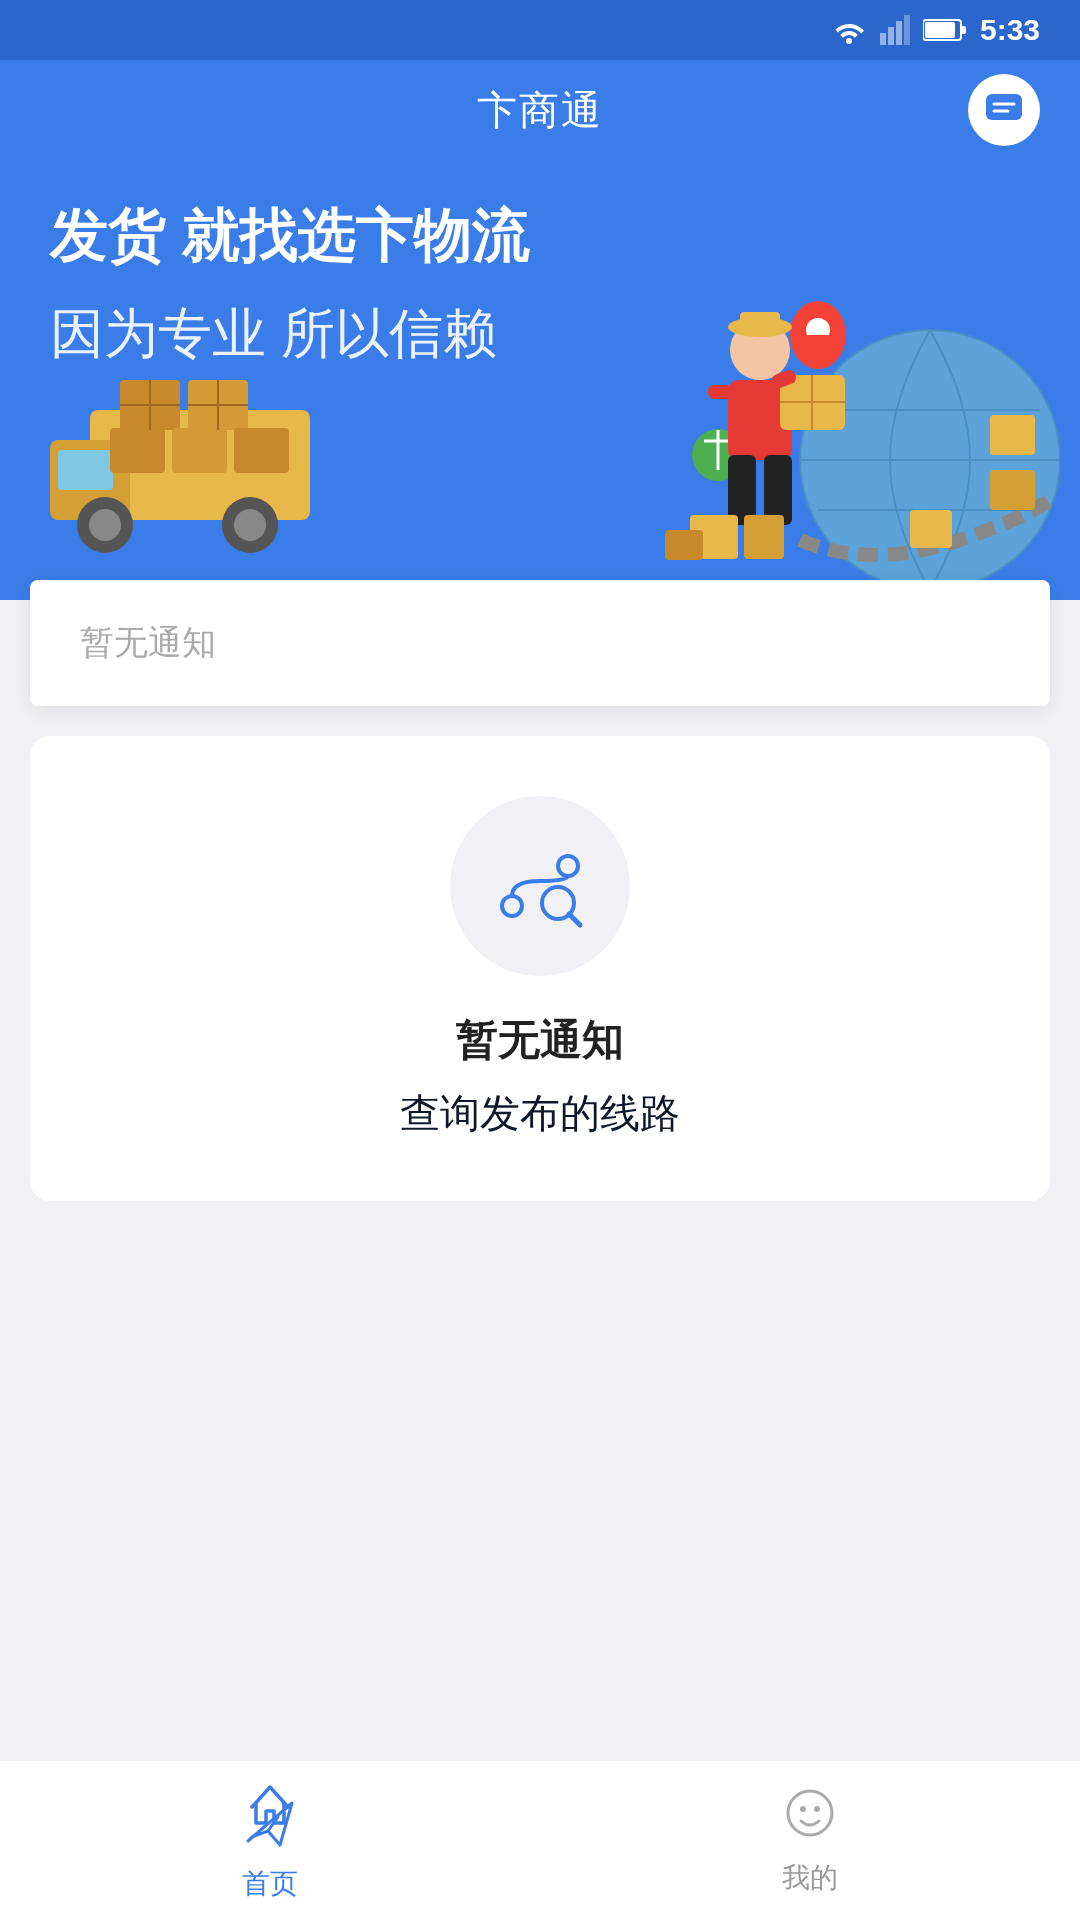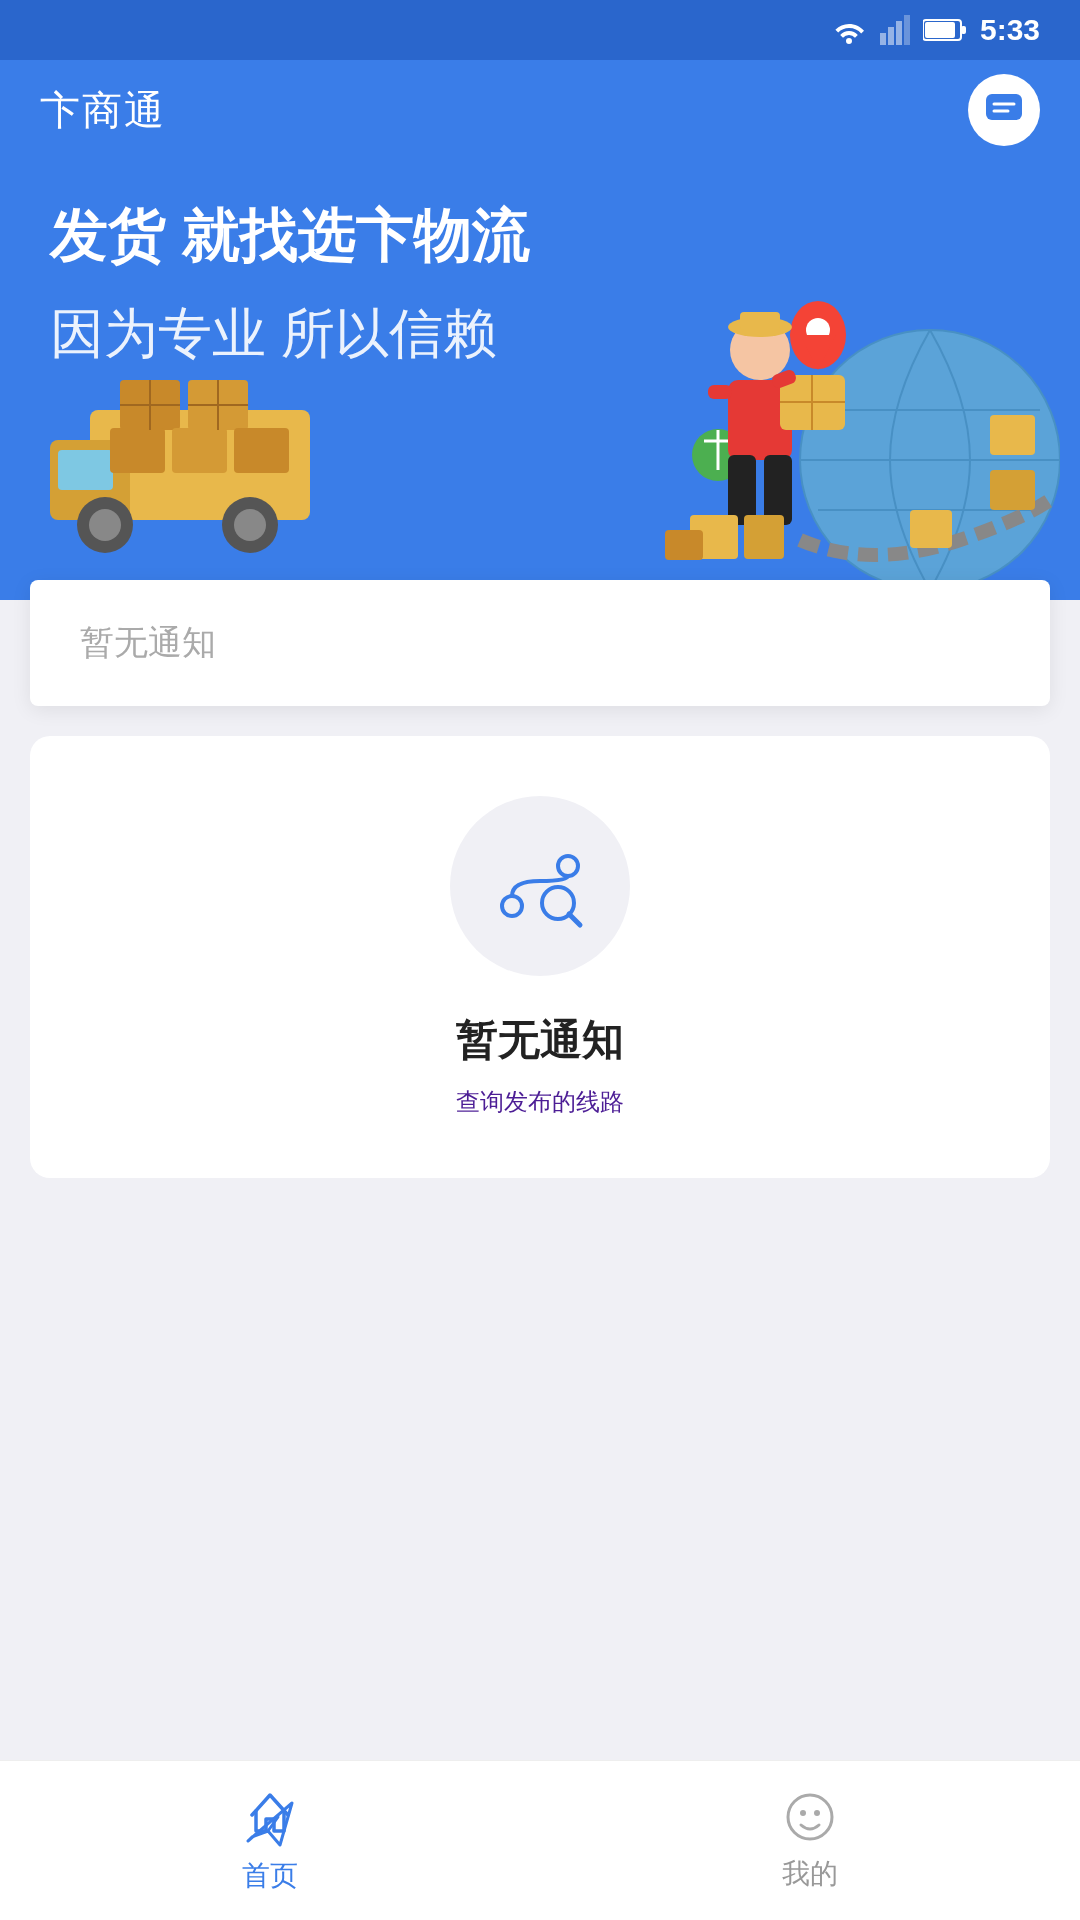--- a/index.html
+++ b/index.html
@@ -36,21 +36,21 @@
       font-weight: 600;
     }
 
     
     .header {
       width: 100%;
       background: #3a7de8;
       height: 100px;
       display: flex;
       align-items: center;
-      justify-content: flex-start;
+      justify-content: center;
       position: relative;
       padding: 0 40px;
     }
     .header-title {
       color: white;
       font-size: 40px;
       font-weight: 500;
       letter-spacing: 2px;
     }
     .header-msg-btn {
@@ -143,42 +143,42 @@
       justify-content: center;
       margin-bottom: 36px;
     }
     .feature-title {
       font-size: 42px;
       font-weight: 700;
       color: #222;
       margin-bottom: 18px;
     }
     .feature-desc {
-      font-size: 24px;
-      color: #4c1d95;
+      font-size: 40px;
+      color: #0f172a;
     }
 
     
     .bottom-nav {
       position: absolute;
       bottom: 0;
       left: 0;
       width: 100%;
       height: 160px;
       background: white;
       display: flex;
       align-items: center;
       justify-content: space-around;
       border-top: 1px solid #eee;
     }
     .nav-item {
       display: flex;
       flex-direction: column;
       align-items: center;
-      gap: 10px;
+      gap: 18px;
       cursor: pointer;
       flex: 1;
     }
     .nav-label {
       font-size: 28px;
       color: #999;
     }
     .nav-label.active {
       color: #3a7de8;
     }

